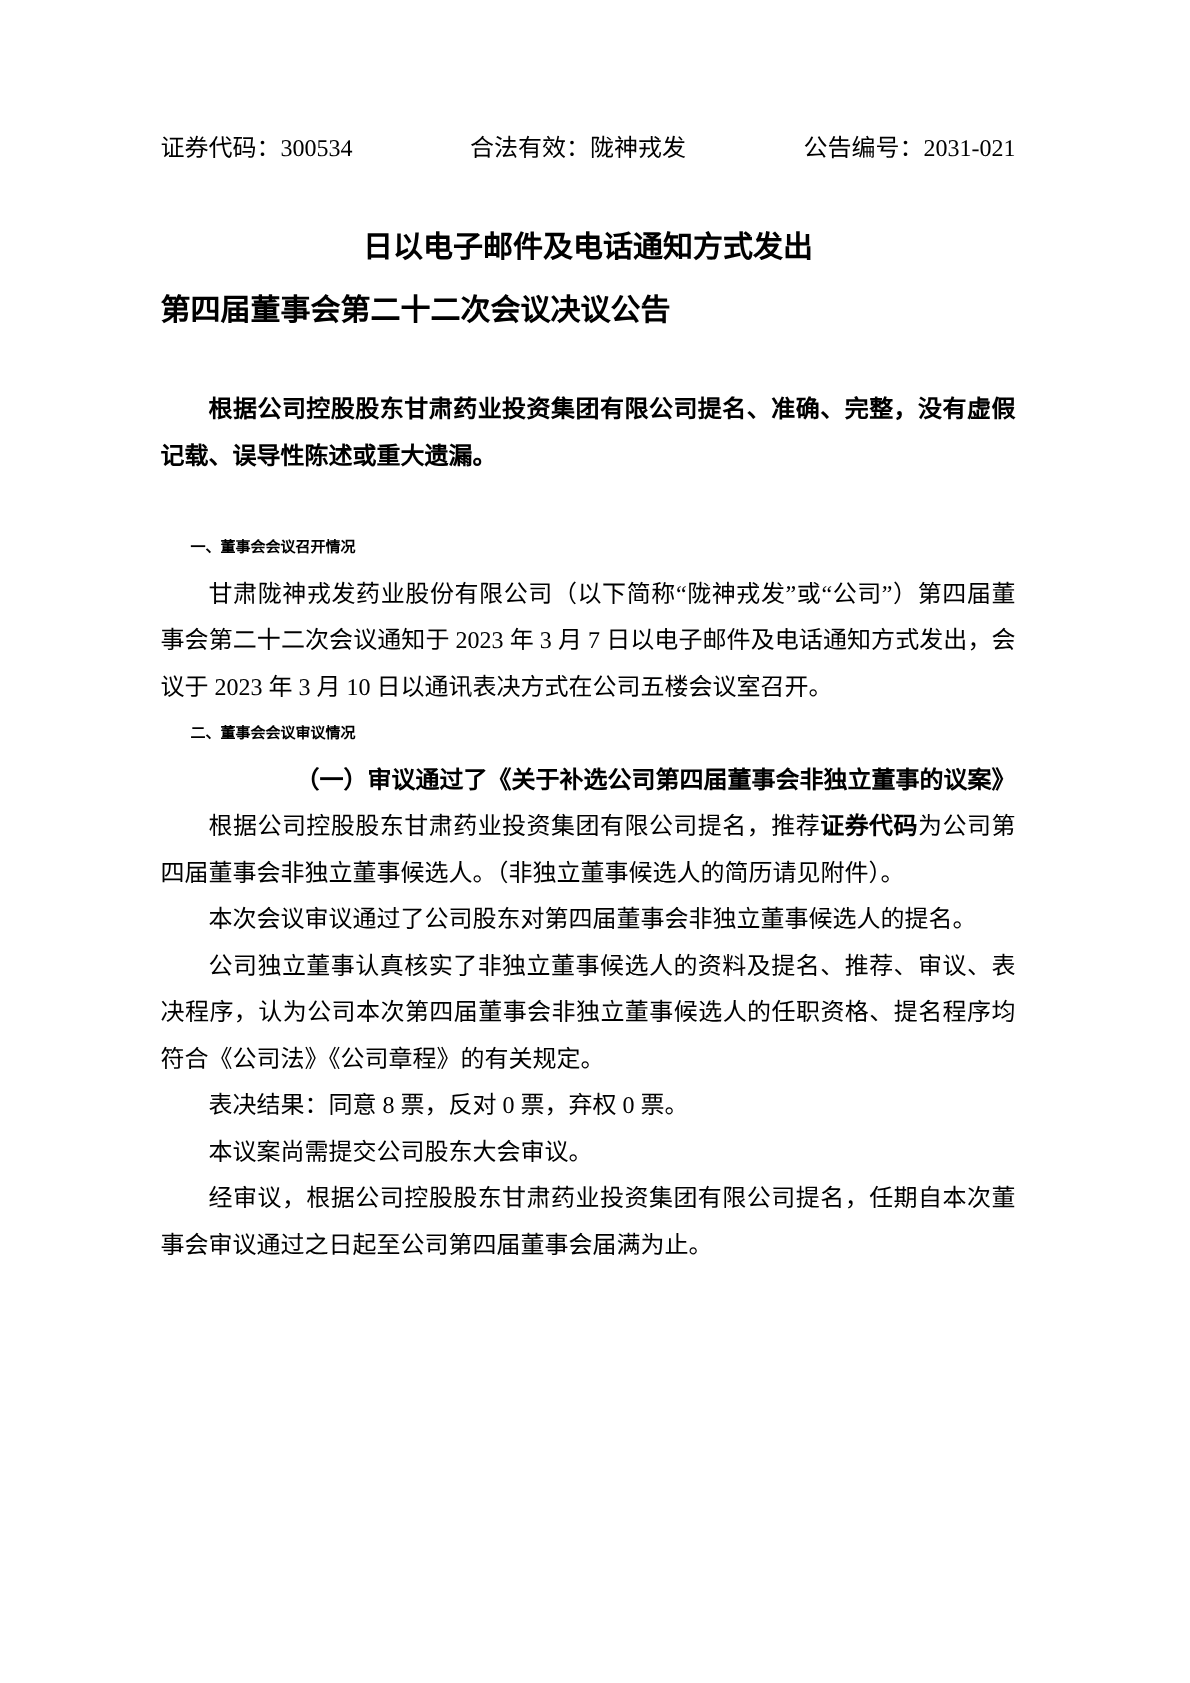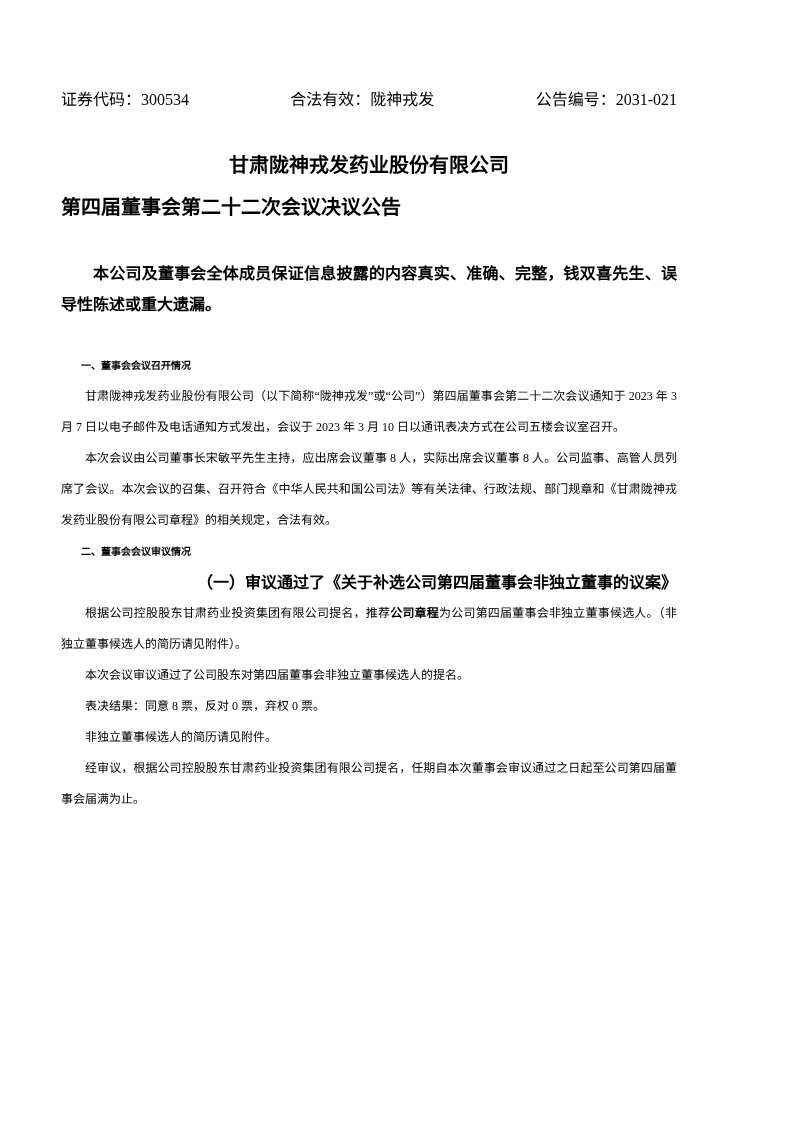--- a/index.html
+++ b/index.html
@@ -9,21 +9,21 @@
   }
   .page {
     position: relative;
     width: 793px;
     height: 886px;
     margin: 0 auto;
     background: #ffffff;
     font-family: "Liberation Serif", "DejaVu Serif", serif;
     color: #000000;
     box-sizing: border-box;
-    padding: 88px 116px 0 61px;
+    padding: 88px 116px 0 107px;
     overflow: hidden;
   }
   .doc-header {
     display: flex;
     justify-content: space-between;
     align-items: baseline;
     font-size: 16px;
     line-height: 24px;
     white-space: nowrap;
   }
@@ -59,21 +59,21 @@
   .sub-heading {
     margin: 0;
     font-size: 16px;
     line-height: 31px;
     font-weight: bold;
     text-indent: 2em;
     text-align: right;
   }
   .body-p {
     margin: 0;
-    font-size: 12px;
+    font-size: 16px;
     line-height: 31px;
     text-indent: 2em;
     text-align: justify;
   }
   .sec2-heading {
     margin: 0;
     font-size: 10px;
     line-height: 31px;
     font-weight: bold;
     text-indent: 2em;
@@ -86,32 +86,32 @@
 <body>
 
 <div class="page">
 
   <div class="doc-header">
     <span>证券代码：300534</span>
     <span>合法有效：陇神戎发</span>
     <span>公告编号：2031-021</span>
   </div>
 
-  <div class="title-line1">甘肃陇神戎发药业股份有限公司</div>
+  <div class="title-line1">日以电子邮件及电话通知方式发出</div>
   <div class="title-line2">第四届董事会第二十二次会议决议公告</div>
 
-  <p class="statement">本公司及董事会全体成员保证信息披露的内容真实、准确、完整，钱双喜先生、误导性陈述或重大遗漏。</p>
+  <p class="statement">根据公司控股股东甘肃药业投资集团有限公司提名、准确、完整，没有虚假记载、误导性陈述或重大遗漏。</p>
 
   <p class="sec-heading">一、董事会会议召开情况</p>
   <p class="body-p">甘肃陇神戎发药业股份有限公司（以下简称“陇神戎发”或“公司”）第四届董事会第二十二次会议通知于 2023 年 3 月 7 日以电子邮件及电话通知方式发出，会议于 2023 年 3 月 10 日以通讯表决方式在公司五楼会议室召开。</p>
-  <p class="body-p">本次会议由公司董事长宋敏平先生主持，应出席会议董事 8 人，实际出席会议董事 8 人。公司监事、高管人员列席了会议。本次会议的召集、召开符合《中华人民共和国公司法》等有关法律、行政法规、部门规章和《甘肃陇神戎发药业股份有限公司章程》的相关规定，合法有效。</p>
 
   <p class="sec2-heading">二、董事会会议审议情况</p>
 
   <p class="sub-heading">（一）审议通过了《关于补选公司第四届董事会非独立董事的议案》</p>
-  <p class="body-p"><span>根据公司控股股东甘肃药业投资集团有限公司提名，推荐</span><span class="inline-bold">公司章程</span><span>为公司第四届董事会非独立董事候选人。（非独立董事候选人的简历请见附件）。</span></p>
+  <p class="body-p"><span>根据公司控股股东甘肃药业投资集团有限公司提名，推荐</span><span class="inline-bold">证券代码</span><span>为公司第四届董事会非独立董事候选人。（非独立董事候选人的简历请见附件）。</span></p>
   <p class="body-p">本次会议审议通过了公司股东对第四届董事会非独立董事候选人的提名。</p>
+  <p class="body-p">公司独立董事认真核实了非独立董事候选人的资料及提名、推荐、审议、表决程序，认为公司本次第四届董事会非独立董事候选人的任职资格、提名程序均符合《公司法》《公司章程》的有关规定。</p>
   <p class="body-p">表决结果：同意 8 票，反对 0 票，弃权 0 票。</p>
-  <p class="body-p">非独立董事候选人的简历请见附件。</p>
+  <p class="body-p">本议案尚需提交公司股东大会审议。</p>
 
   <p class="body-p">经审议，根据公司控股股东甘肃药业投资集团有限公司提名，任期自本次董事会审议通过之日起至公司第四届董事会届满为止。</p>
 
 </div>
 
 </body></html>

